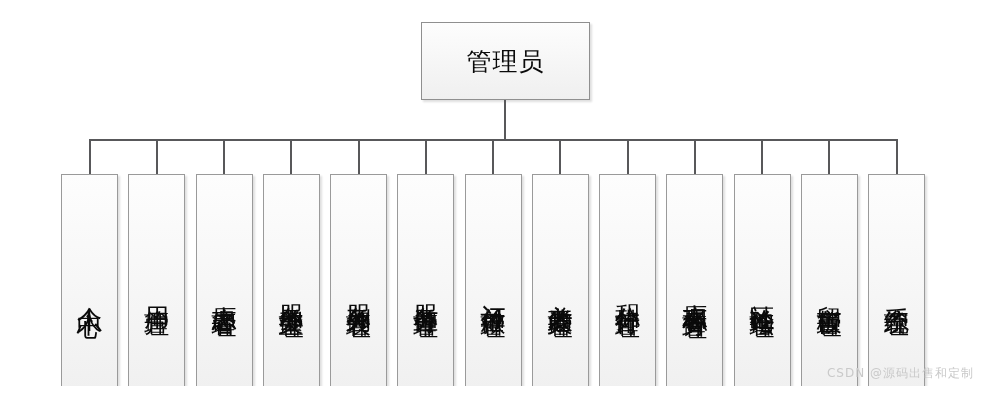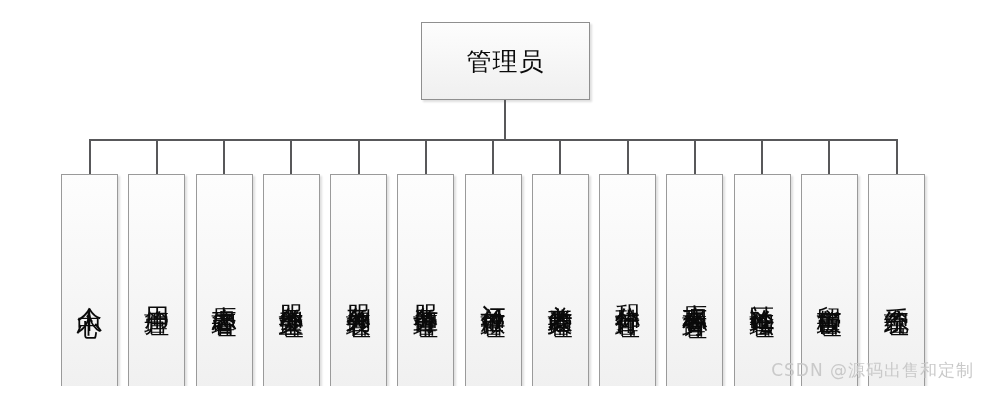--- a/index.html
+++ b/index.html
@@ -87,21 +87,21 @@
   .stem-child {
     top: 140px;
     height: 34px;
   }
 
   
   .watermark {
     position: absolute;
     right: 8px;
     bottom: 4px;
-    font-size: 17px;
+    font-size: 12px;
     color: #c9c9c9;
     letter-spacing: 1px;
     white-space: nowrap;
     font-family: "DejaVu Sans", "Liberation Sans", sans-serif;
     pointer-events: none;
     user-select: none;
   }
 </style>
 </head>
 <body>

